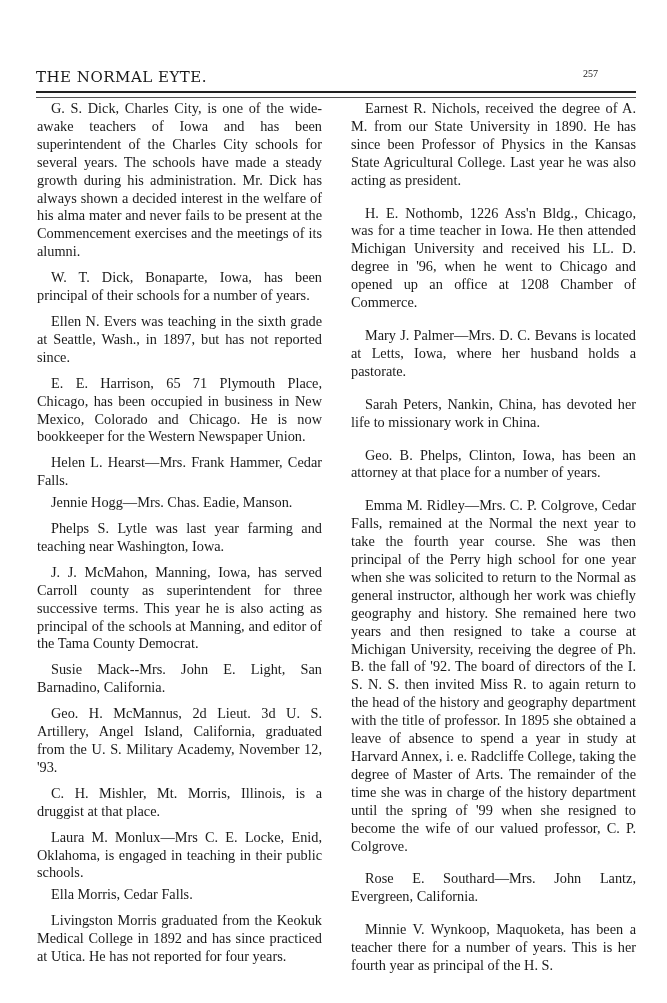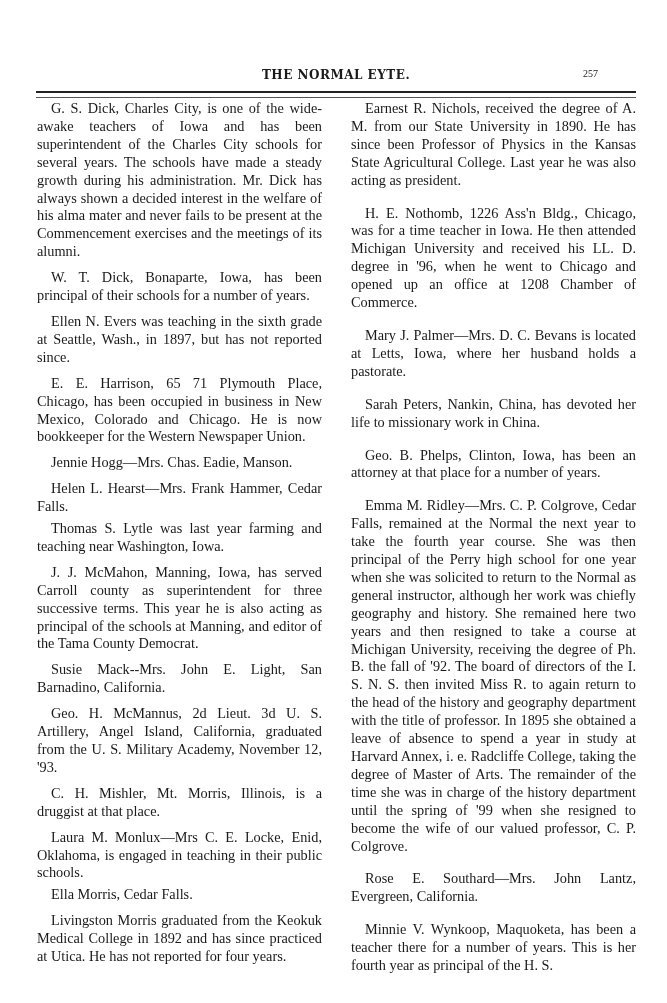--- a/index.html
+++ b/index.html
@@ -6,22 +6,22 @@
     body {
       width: 667px; height: 1003px; background: #ffffff;
       position: relative; overflow: hidden;
       font-family: "Liberation Serif", "DejaVu Serif", serif;
       color: #1a1a1a;
     }
     .header {
       position: absolute; left: 36px; top: 68px; width: 600px; height: 20px;
     }
     .header-title {
-      position: absolute; left: 0; right: 0; top: 0; text-align: center;
-      font-family: "DejaVu Serif", serif; font-weight: bold; font-size: 12px;
+      position: absolute; left: 0; right: 0; top: 0; text-align: left;
+      font-family: "DejaVu Serif", serif; font-weight: normal; font-size: 15px;
       letter-spacing: 0.5px;
     }
     .page-number {
       position: absolute; right: 38px; top: 0; font-size: 10px;
     }
     .rule {
       position: absolute; left: 36px; width: 600px; top: 91px; height: 4px;
       border-top: 2px solid #222; border-bottom: 1px solid #555;
     }
     .column {
@@ -42,23 +42,23 @@
   <div class="header-title">THE NORMAL EYTE.</div>
   <div class="page-number">257</div>
 </div>
 <div class="rule"></div>
 
 <div class="column col-left">
   <p class="para">G. S. Dick, Charles City, is one of the wide-awake teachers of Iowa and has been superintendent of the Charles City schools for several years. The schools have made a steady growth during his administration. Mr. Dick has always shown a decided interest in the welfare of his alma mater and never fails to be present at the Commencement exercises and the meetings of its alumni.</p>
   <p class="para">W. T. Dick, Bonaparte, Iowa, has been principal of their schools for a number of years.</p>
   <p class="para">Ellen N. Evers was teaching in the sixth grade at Seattle, Wash., in 1897, but has not reported since.</p>
   <p class="para">E. E. Harrison, 65 71 Plymouth Place, Chicago, has been occupied in business in New Mexico, Colorado and Chicago. He is now bookkeeper for the Western Newspaper Union.</p>
+  <p class="para tight">Helen L. Hearst—Mrs. Frank Hammer, Cedar Falls.</p>
   <p class="para">Jennie Hogg—Mrs. Chas. Eadie, Manson.</p>
-  <p class="para tight">Helen L. Hearst—Mrs. Frank Hammer, Cedar Falls.</p>
-  <p class="para">Thomas S. Lytle was last year farming and teaching near Washington, Iowa.</p>
+  <p class="para">Phelps S. Lytle was last year farming and teaching near Washington, Iowa.</p>
   <p class="para">J. J. McMahon, Manning, Iowa, has served Carroll county as superintendent for three successive terms. This year he is also acting as principal of the schools at Manning, and editor of the Tama County Democrat.</p>
   <p class="para">Susie Mack--Mrs. John E. Light, San Barnadino, California.</p>
   <p class="para">Geo. H. McMannus, 2d Lieut. 3d U. S. Artillery, Angel Island, California, graduated from the U. S. Military Academy, November 12, '93.</p>
   <p class="para">C. H. Mishler, Mt. Morris, Illinois, is a druggist at that place.</p>
   <p class="para tight">Laura M. Monlux—Mrs C. E. Locke, Enid, Oklahoma, is engaged in teaching in their public schools.</p>
   <p class="para">Ella Morris, Cedar Falls.</p>
   <p class="para">Livingston Morris graduated from the Keokuk Medical College in 1892 and has since practiced at Utica. He has not reported for four years.</p>
 </div>
 
 <div class="column col-right">

